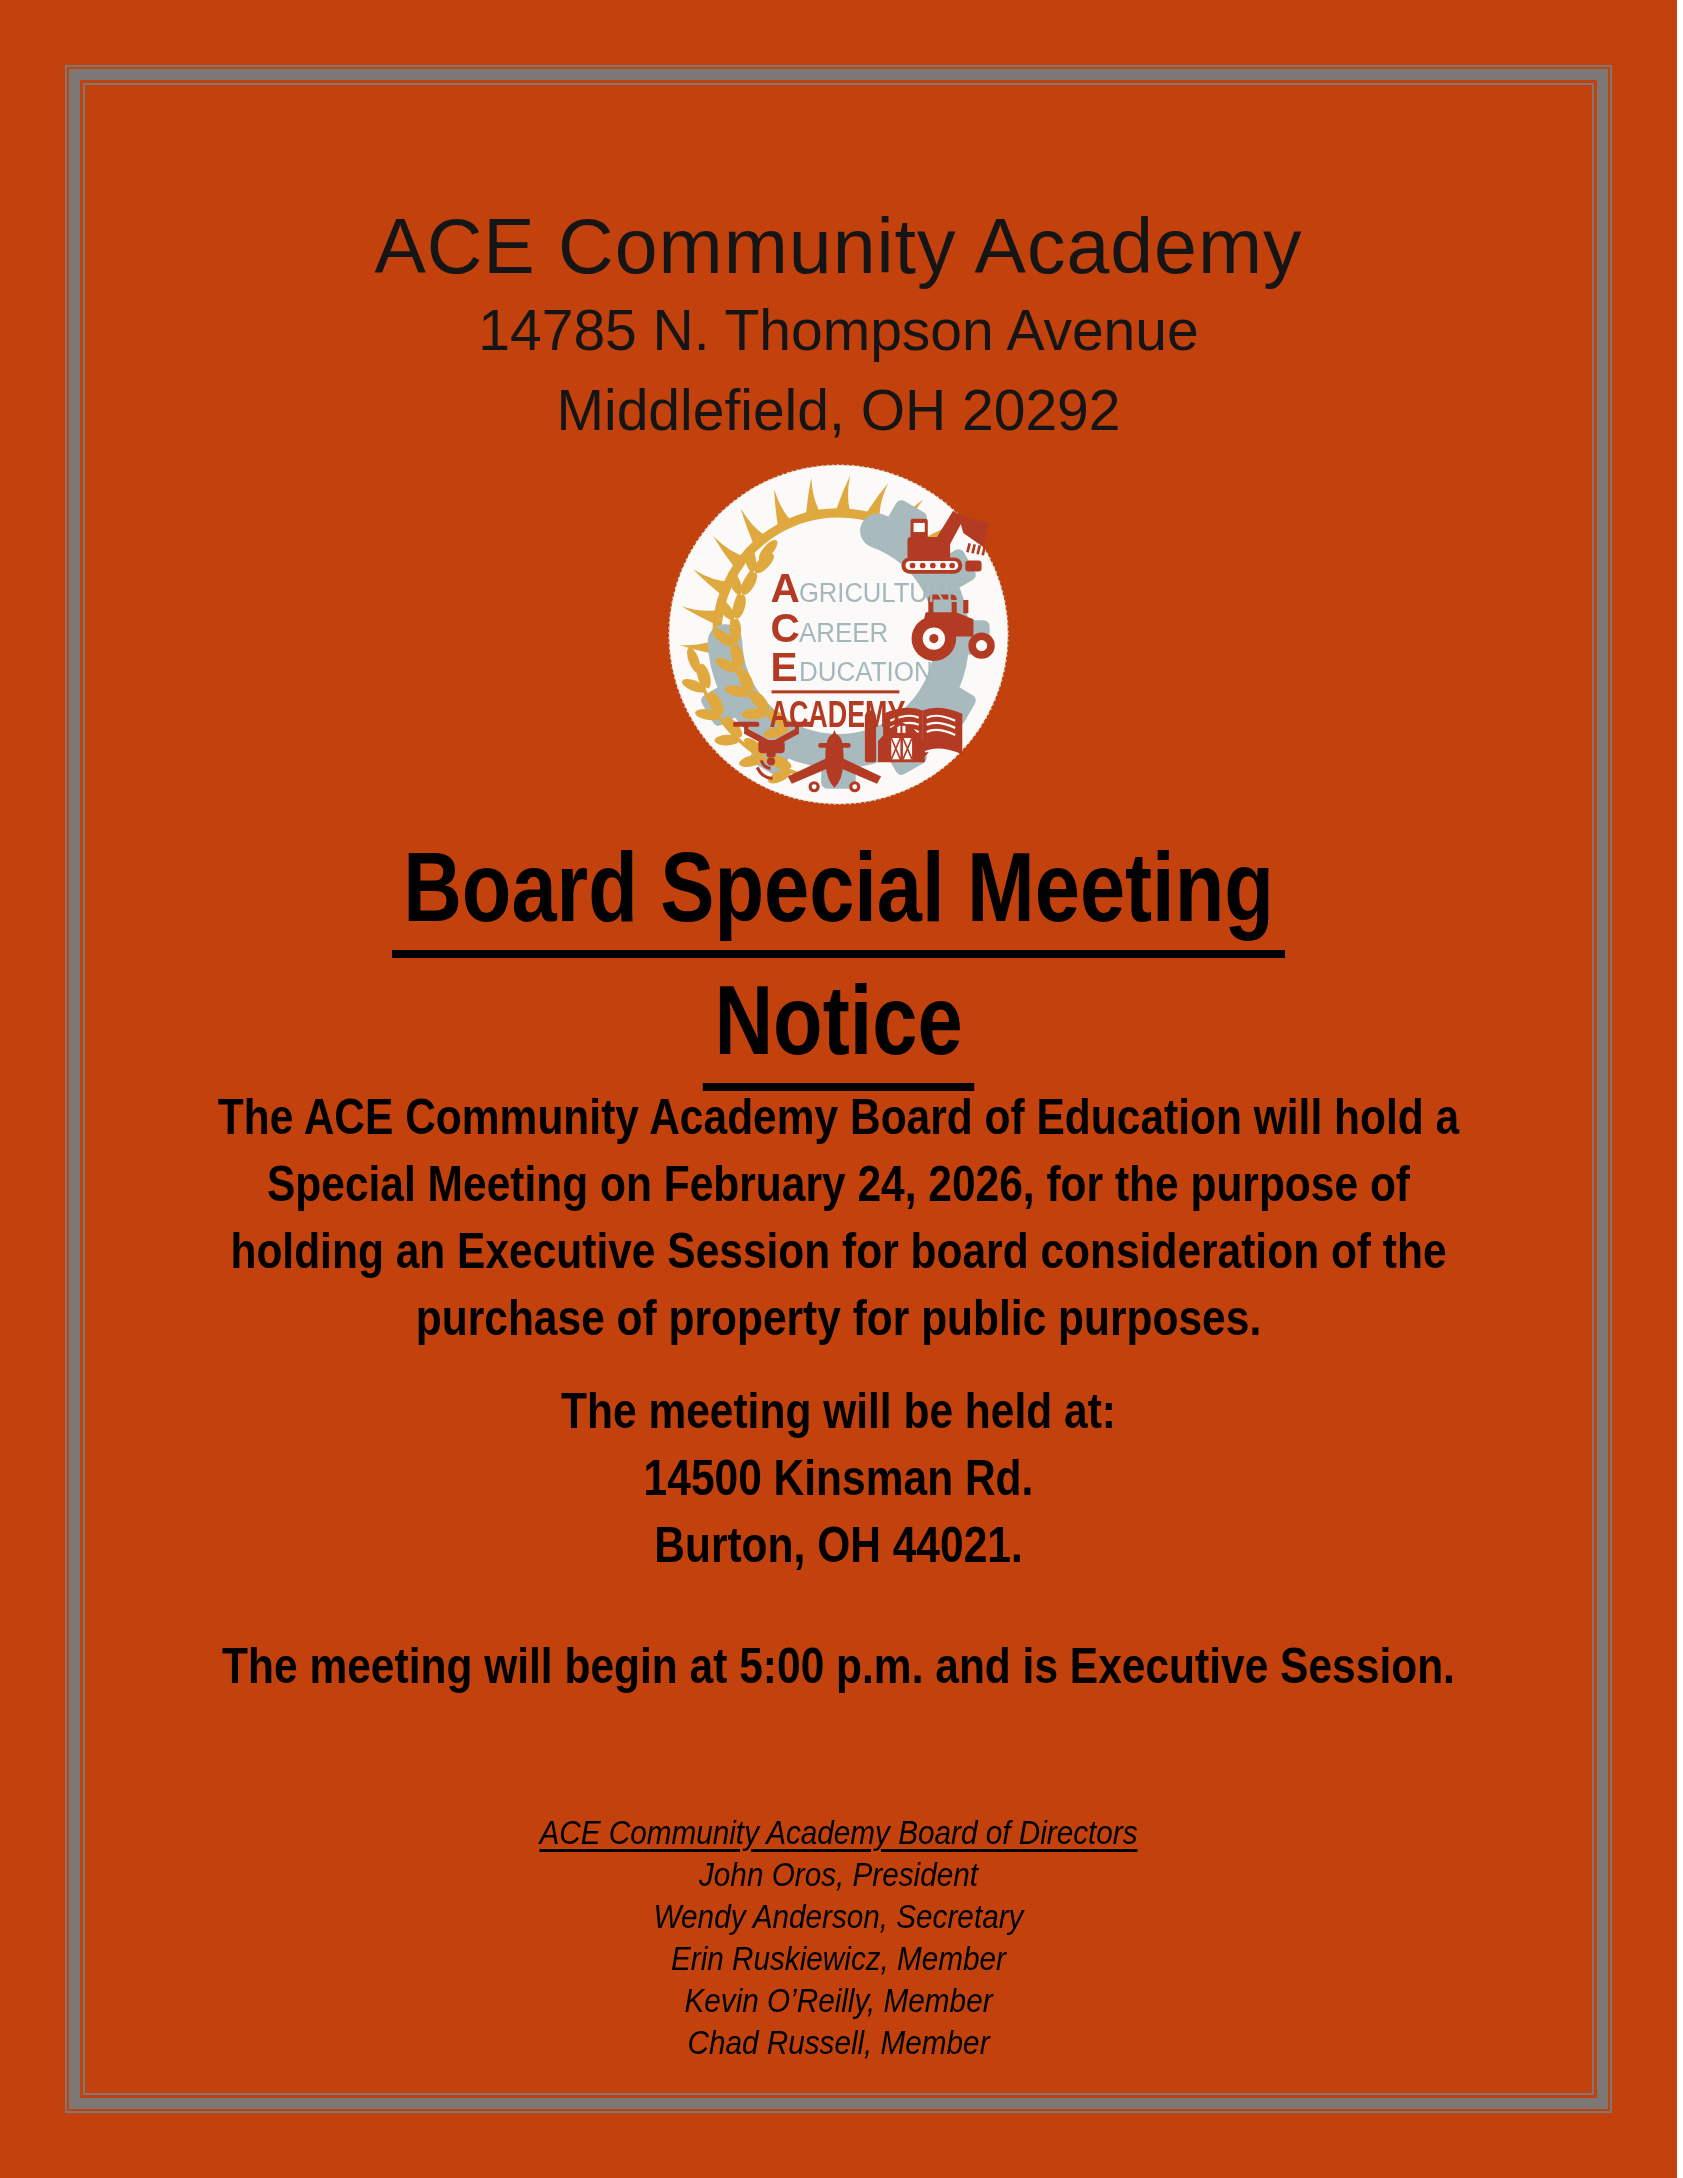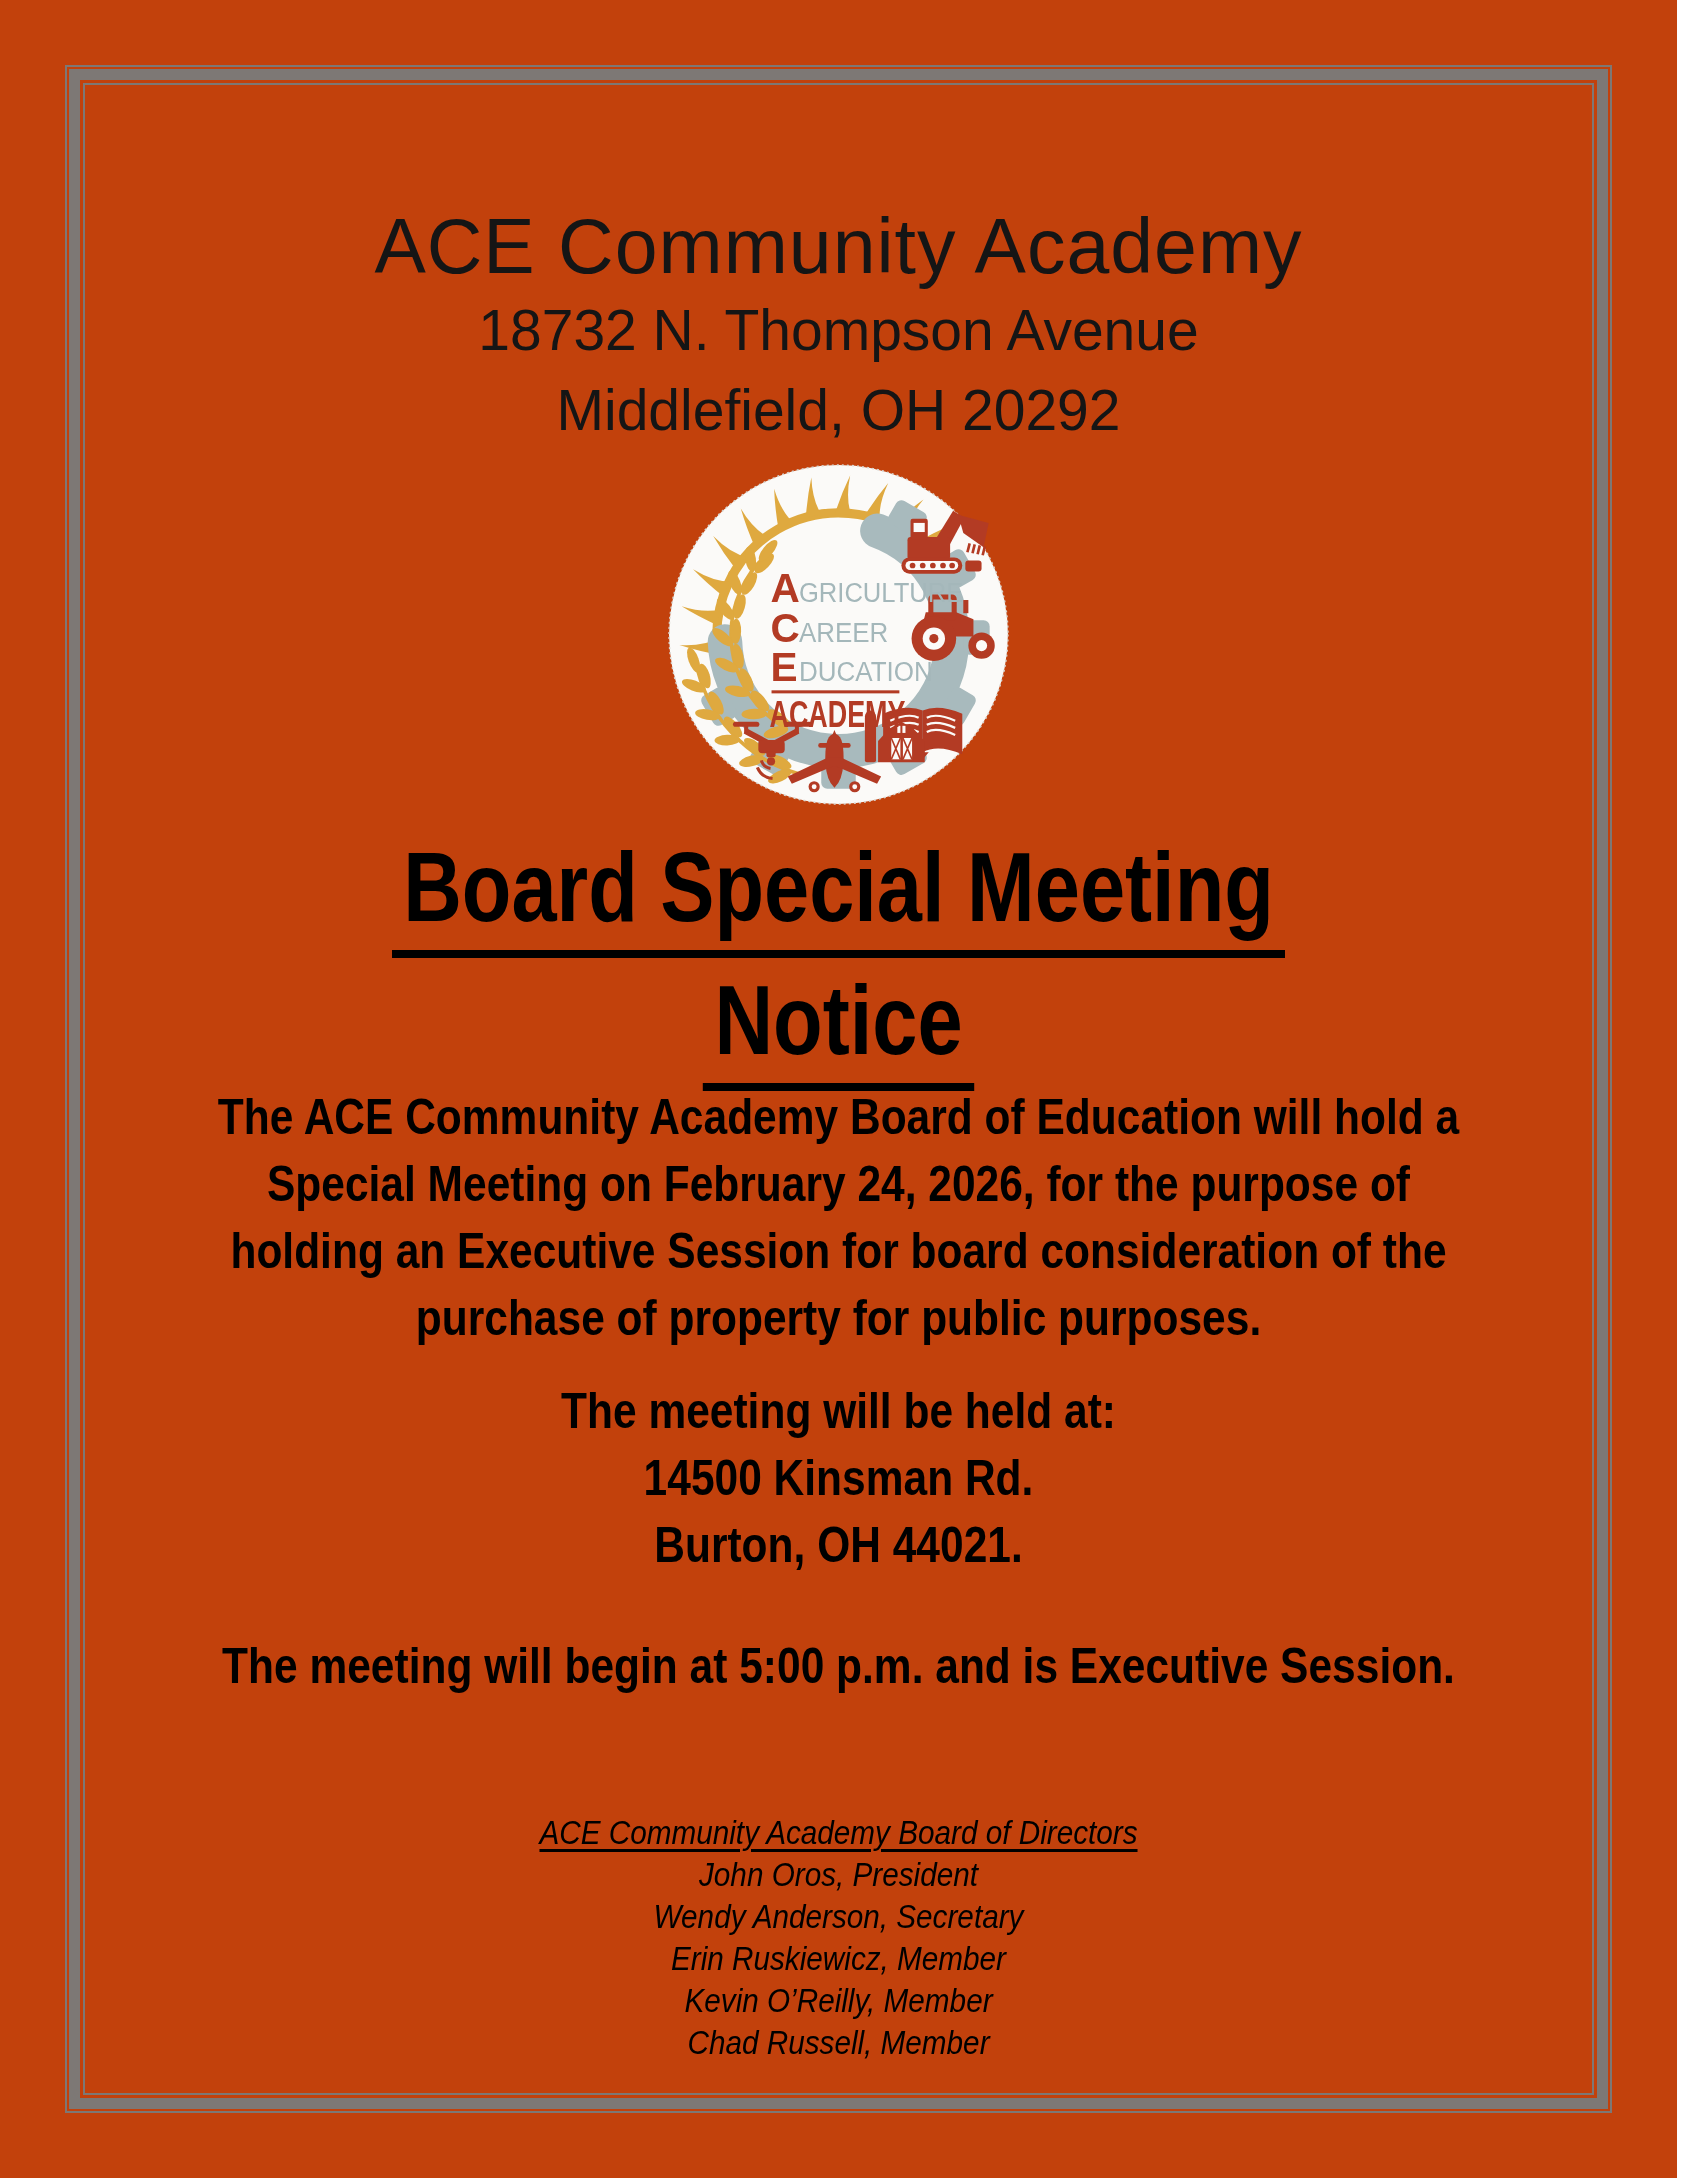--- a/index.html
+++ b/index.html
@@ -41,21 +41,21 @@
   <div class="frame">
     <div class="frame-band">
       <div class="frame-inner"></div>
     </div>
   </div>
 
   <div class="content">
 
     <div class="sec" style="top:117px;">
       <div class="org-name">ACE Community Academy</div>
-      <div class="org-addr">18732 N. Thompson Avenue</div>
+      <div class="org-addr">14785 N. Thompson Avenue</div>
       <div class="org-addr">Middlefield, OH 20292</div>
     </div>
 
     <div class="sec" style="top:374px;">
       <svg width="345" height="347" viewBox="0 0 340 342">
         <defs>
           <g id="wcl">
             <ellipse rx="5.2" ry="12.5" transform="rotate(-26) translate(-4.5 -7)"></ellipse>
             <ellipse rx="5.2" ry="12.5" transform="rotate(26) translate(4.5 -7)"></ellipse>
           </g>

